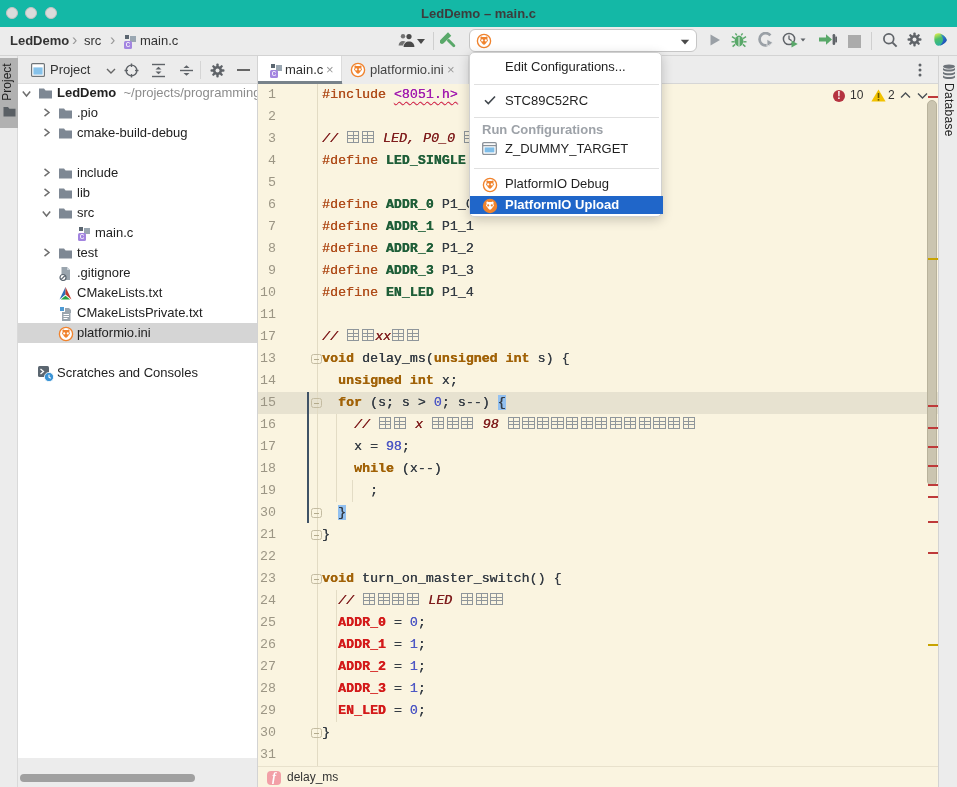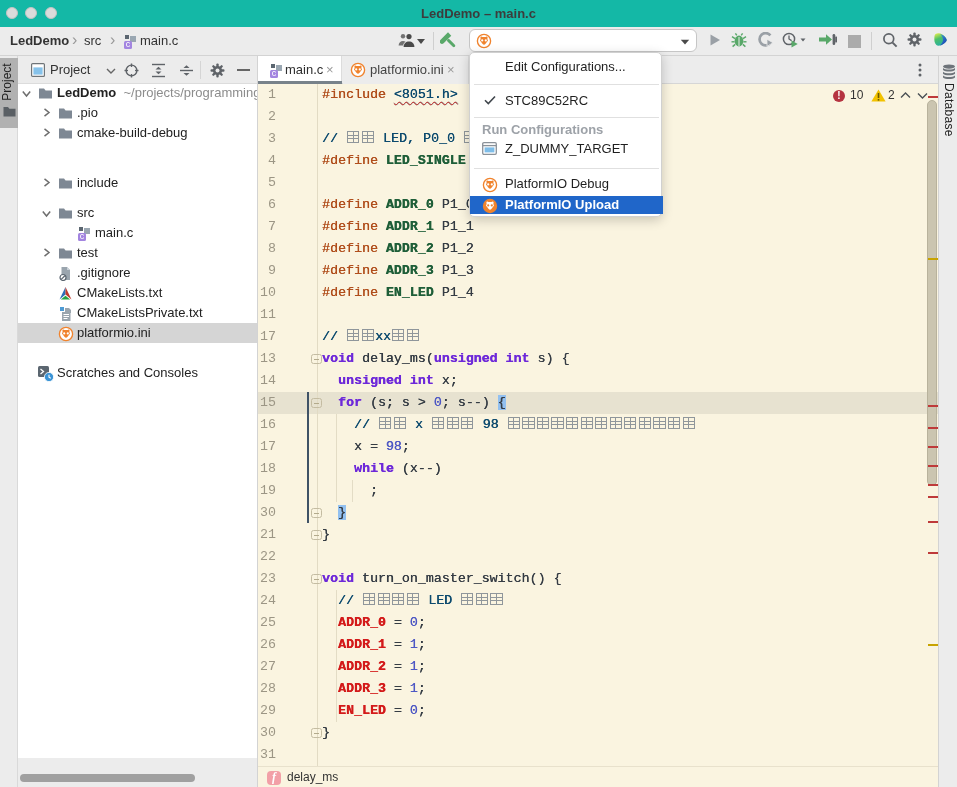--- a/index.html
+++ b/index.html
@@ -37,26 +37,26 @@
 .tabtxt{position:absolute;top:0;height:28px;line-height:28px;font-size:13px;color:#2f2f2f}
 .tabx{position:absolute;top:0;height:28px;line-height:27px;font-size:13px;color:#9a9a9a}
 
 #curline{left:0;top:336px;width:680px;height:22px;background:#E7E2D0}
 #gutter{left:0;top:28px;width:19px;height:682px;font-family:"Liberation Mono",monospace;font-size:13.3px;line-height:22px;color:#9C9685;text-align:right}
 #foldline{left:59px;top:28px;width:1px;height:682px;background:#E2DBC4}
 #scopeline{left:49px;top:336px;width:2px;height:131px;background:#3F5266}
 #code{left:64px;top:28px;font-family:"Liberation Mono",monospace;font-size:13.3px;line-height:22px;color:#353C44;white-space:pre;text-shadow:0.3px 0 0 currentColor}
 #code .ln{height:22px}
 .pp{color:#B04E1C}
-.kw{color:#6d28d9;font-weight:bold}
+.kw{color:#a16207;font-weight:bold}
 .mdef{color:#1E5E38;font-weight:bold}
 .muse{color:#D31A1A;font-weight:bold}
 .num{color:#4E58C4}
-.cmt{color:#0c4a6e;}
-.hdr{color:#0c4a6e;text-decoration:underline wavy #E33A2E 1px;text-underline-offset:3px}
+.cmt{color:#7f1d1d;font-style:italic}
+.hdr{color:#a21caf;text-decoration:underline wavy #E33A2E 1px;text-underline-offset:3px}
 .brace{background:#92C0F0}
 
 .cj{display:inline-block;width:12.2px;height:12px;margin:0 1.2px -1px 1.2px;border:1.1px solid #8F969B;background:
  linear-gradient(#8F969B,#8F969B) 50% 0/1.1px 100% no-repeat,
  linear-gradient(#8F969B,#8F969B) 0 30%/100% 1.1px no-repeat,
  linear-gradient(#8F969B,#8F969B) 0 72%/100% 1.1px no-repeat}
 #sbthumb{left:669px;top:44px;width:10px;height:386px;background:#CBC5B0;border:1px solid #B8B29C;border-radius:5px}
 .mark{position:absolute;left:670px;width:12px;height:2px;background:#BE3A3A}
 .mark.y{background:#C8A300}
 
@@ -316,32 +316,45 @@
             <path d="M2.5 0.8 7 4.5 2.5 8.2" fill="none" stroke="#6E6E6E" stroke-width="1.5"></path>
           </svg>
         </span>
         <span class="tico" style="position: absolute; left: 40px; top: 3px;">
           <svg width="15" height="14" viewBox="0 0 15 14">
             <path fill="#7E8894" d="M1 2.5h5l1.6 2H14v8H1z"></path>
           </svg>
         </span>
         <span class="lbl" style="left:59px">cmake-build-debug</span>
       </div>
-      <div class="row" style="top:89px">
+      <div class="row" style="top:79px">
         <span class="tchev" style="position: absolute; left: 24px; top: 5px;">
           <svg width="9" height="9" viewBox="0 0 9 9">
             <path d="M2.5 0.8 7 4.5 2.5 8.2" fill="none" stroke="#6E6E6E" stroke-width="1.5"></path>
           </svg>
         </span>
         <span class="tico" style="position: absolute; left: 40px; top: 3px;">
           <svg width="15" height="14" viewBox="0 0 15 14">
             <path fill="#7E8894" d="M1 2.5h5l1.6 2H14v8H1z"></path>
           </svg>
         </span>
         <span class="lbl" style="left:59px">include</span>
+      </div>
+      <div class="row" style="top:99px">
+        <span class="tchev" style="position: absolute; left: 24px; top: 5px;">
+          <svg width="9" height="9" viewBox="0 0 9 9">
+            <path d="M2.5 0.8 7 4.5 2.5 8.2" fill="none" stroke="#6E6E6E" stroke-width="1.5"></path>
+          </svg>
+        </span>
+        <span class="tico" style="position: absolute; left: 40px; top: 3px;">
+          <svg width="15" height="14" viewBox="0 0 15 14">
+            <path fill="#7E8894" d="M1 2.5h5l1.6 2H14v8H1z"></path>
+          </svg>
+        </span>
+        <span class="lbl" style="left:59px">lib</span>
       </div>
       <div class="row" style="top:119px">
         <span class="tchev" style="position: absolute; left: 24px; top: 6px;">
           <svg width="9" height="9" viewBox="0 0 9 9">
             <path d="M0.8 2.5 4.5 7 8.2 2.5" fill="none" stroke="#6E6E6E" stroke-width="1.5"></path>
           </svg>
         </span>
         <span class="tico" style="position: absolute; left: 40px; top: 3px;">
           <svg width="15" height="14" viewBox="0 0 15 14">
             <path fill="#7E8894" d="M1 2.5h5l1.6 2H14v8H1z"></path>

